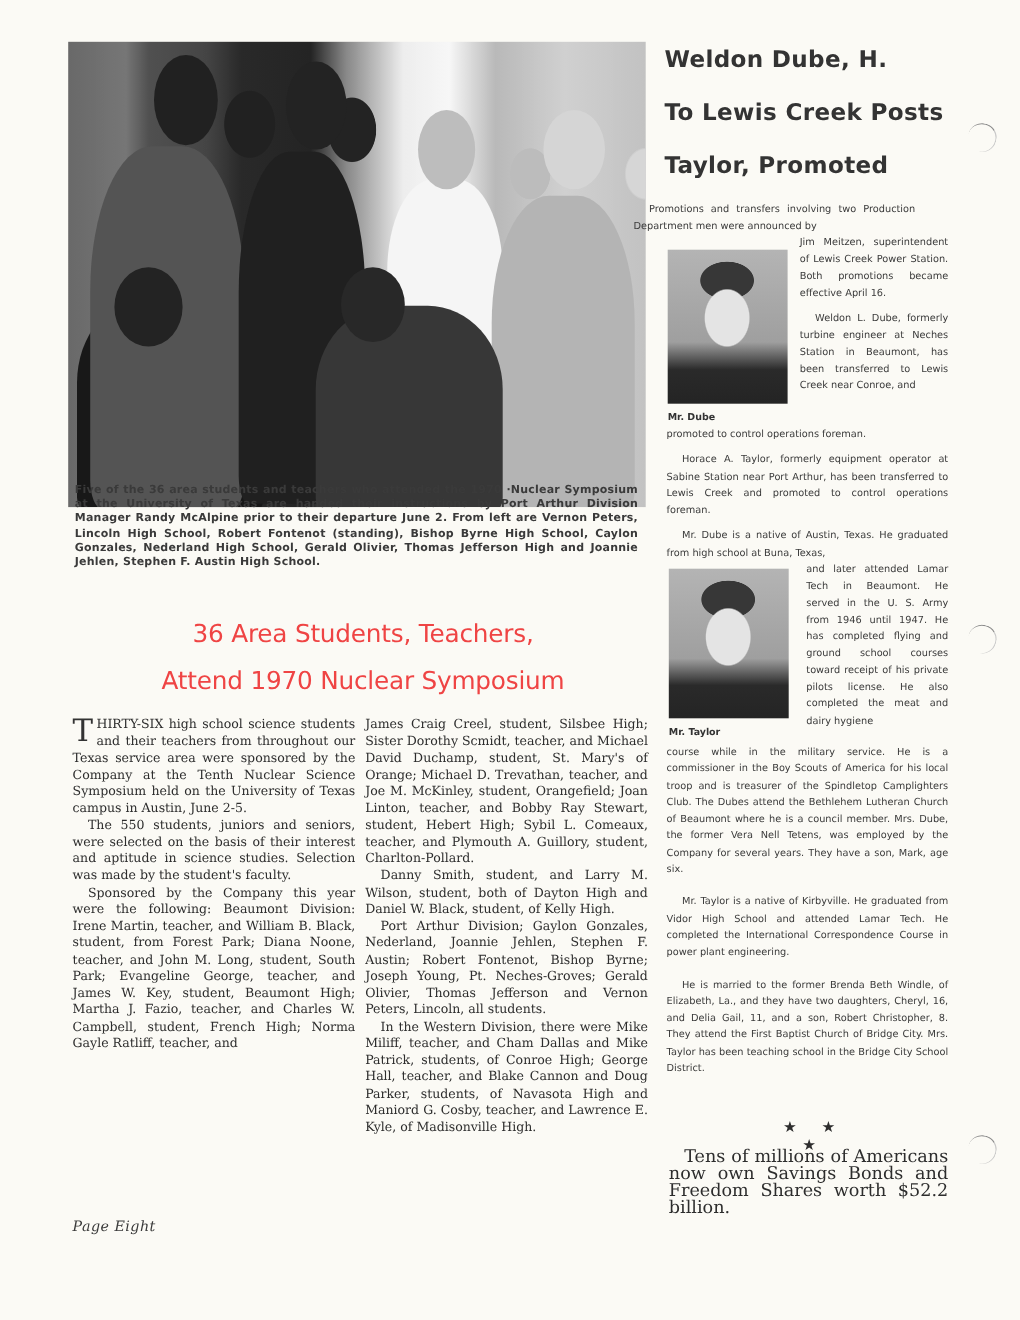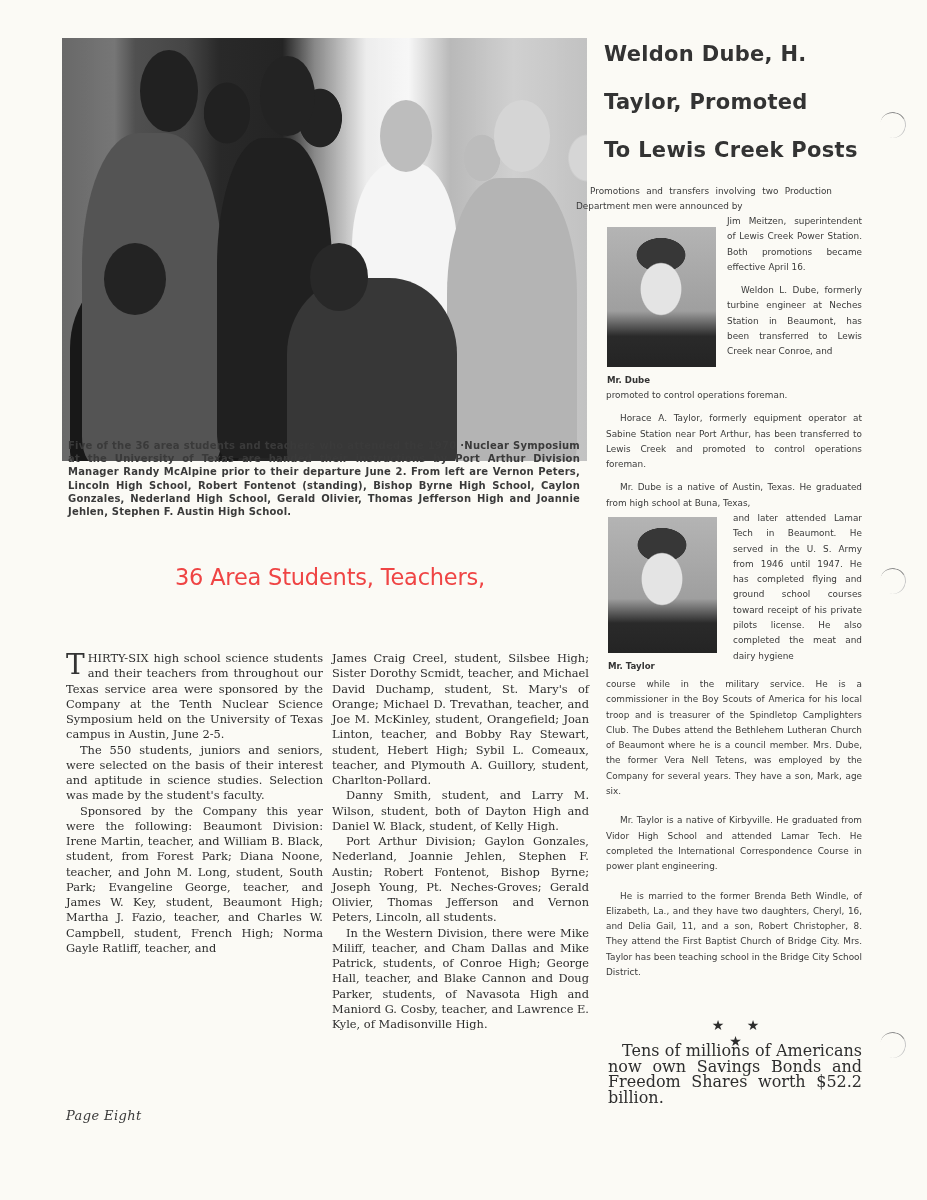--- a/index.html
+++ b/index.html
@@ -157,39 +157,40 @@
   <div class="figure" style="left:78px; top:12px; width:58px; height:82px; border-radius:50%; background:#2a2522;"></div>
   <div class="figure" style="left:198px; top:18px; width:55px; height:80px; border-radius:50%; background:#2c2724;"></div>
   <div class="figure" style="left:318px; top:62px; width:52px; height:72px; border-radius:50%; background:#cdb98f;"></div>
   <div class="figure" style="left:432px; top:62px; width:56px; height:72px; border-radius:50%; background:#d7d1c3;"></div>
 </div>
 
 <div class="abs photo-caption">Five of the 36 area students and teachers who attended the 1970 ·Nuclear Symposium at the University of Texas are handed their instructions by Port Arthur Division Manager Randy McAlpine prior to their departure June 2. From left are Vernon Peters, Lincoln High School, Robert Fontenot (standing), Bishop Byrne High School, Caylon Gonzales, Nederland High School, Gerald Olivier, Thomas Jefferson High and Joannie Jehlen, Stephen F. Austin High School.</div>
 
 <div class="abs symposium-headline">
   <div>36 Area Students, Teachers,</div>
+  <div>Attend 1970 Nuclear Symposium</div>
 </div>
 
 <div class="abs serif-col col-1">
   <p class="no-indent"><span class="dropcap">T</span><span>HIRTY-SIX high school science students and their teachers from throughout our Texas service area were sponsored by the Company at the Tenth Nuclear Science Symposium held on the University of Texas campus in Austin, June 2-5.</span></p>
   <p>The 550 students, juniors and seniors, were selected on the basis of their interest and aptitude in science studies. Selection was made by the student's faculty.</p>
   <p>Sponsored by the Company this year were the following: Beaumont Division: Irene Martin, teacher, and William B. Black, student, from Forest Park; Diana Noone, teacher, and John M. Long, student, South Park; Evangeline George, teacher, and James W. Key, student, Beaumont High; Martha J. Fazio, teacher, and Charles W. Campbell, student, French High; Norma Gayle Ratliff, teacher, and</p>
 </div>
 
 <div class="abs serif-col col-2">
   <p class="no-indent">James Craig Creel, student, Silsbee High; Sister Dorothy Scmidt, teacher, and Michael David Duchamp, student, St. Mary's of Orange; Michael D. Trevathan, teacher, and Joe M. McKinley, student, Orangefield; Joan Linton, teacher, and Bobby Ray Stewart, student, Hebert High; Sybil L. Comeaux, teacher, and Plymouth A. Guillory, student, Charlton-Pollard.</p>
   <p>Danny Smith, student, and Larry M. Wilson, student, both of Dayton High and Daniel W. Black, student, of Kelly High.</p>
   <p>Port Arthur Division; Gaylon Gonzales, Nederland, Joannie Jehlen, Stephen F. Austin; Robert Fontenot, Bishop Byrne; Joseph Young, Pt. Neches-Groves; Gerald Olivier, Thomas Jefferson and Vernon Peters, Lincoln, all students.</p>
   <p>In the Western Division, there were Mike Miliff, teacher, and Cham Dallas and Mike Patrick, students, of Conroe High; George Hall, teacher, and Blake Cannon and Doug Parker, students, of Navasota High and Maniord G. Cosby, teacher, and Lawrence E. Kyle, of Madisonville High.</p>
 </div>
 
 <div class="abs promo-headline">
   <div>Weldon Dube, H.</div>
+  <div>To Lewis Creek Posts</div>
   <div>Taylor, Promoted</div>
-  <div>To Lewis Creek Posts</div>
 </div>
 
 <div class="abs sans-col" style="left:576px; top:184px; width:256px;">
   <p style="margin-bottom:0">Promotions and transfers involving two Production Department men were announced by</p>
 </div>
 
 <div class="abs portrait" style="left:607px; top:227px;"></div>
 <div class="abs portrait-label" style="left:607px; top:375px;">Mr. Dube</div>
 
 <div class="abs sans-col" style="left:727px; top:214px; width:135px;">

